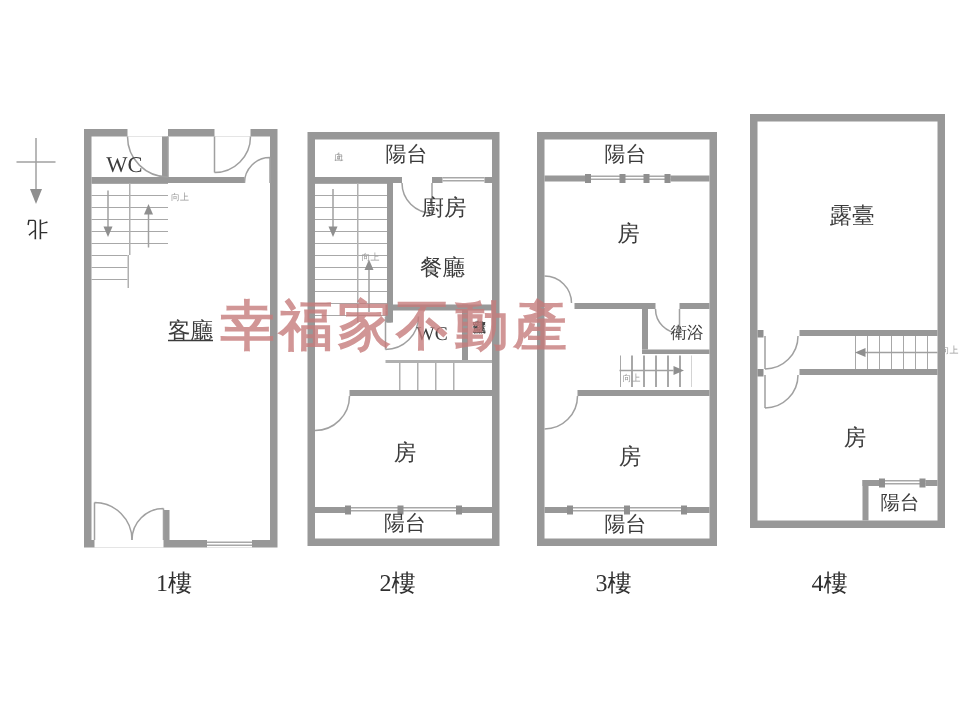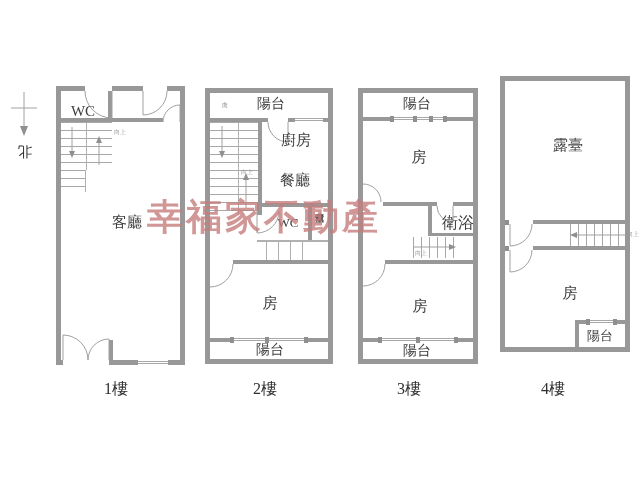--- a/index.html
+++ b/index.html
@@ -10,21 +10,21 @@
   .wall-thin{position:absolute;background:#b0b0b0;}
   .gap{position:absolute;background:#ffffff;}
   .win{position:absolute;height:3px;border-top:1px solid #a8a8a8;border-bottom:1px solid #a8a8a8;box-sizing:border-box;}
   .jamb{position:absolute;background:#8f8f8f;}
   .treads-h{position:absolute;background-image:repeating-linear-gradient(to bottom,#a8a8a8 0 1px,transparent 1px 8px);}
   .treads-v{position:absolute;background-image:repeating-linear-gradient(to right,#a8a8a8 0 1px,transparent 1px 8px);}
   .overlay{position:absolute;left:0;top:0;overflow:visible;}
   .overlay path,.overlay line{stroke:#a0a0a0;stroke-width:1;fill:none;}
   .overlay polygon{fill:#8f8f8f;stroke:none;}
   .rlabel{position:absolute;color:#3c3c3c;white-space:nowrap;transform:translate(-50%,-50%);line-height:1;}
-  .f15{font-size:15px;} .f14{font-size:14px;} .f13{font-size:13px;} .f12{font-size:16px;}
+  .f15{font-size:15px;} .f14{font-size:14px;} .f13{font-size:13px;} .f12{font-size:11px;}
   .vert{writing-mode:vertical-rl;text-orientation:upright;font-size:9px;line-height:1;transform:translate(-50%,0);}
   .tiny{position:absolute;font-size:6px;color:#9a9a9a;white-space:nowrap;line-height:1;}
   .tiny.v{writing-mode:vertical-rl;}
   .floor-label{position:absolute;transform:translateX(-50%);font-size:16px;color:#303030;white-space:nowrap;}
   .watermark{position:absolute;left:147px;top:199px;font-family:"Liberation Sans","DejaVu Sans",sans-serif;
              font-weight:bold;font-size:36px;letter-spacing:3px;line-height:1;z-index:6;
              opacity:0.8;white-space:nowrap;}
   .north{position:absolute;left:8px;top:88px;width:34px;}
   .north-char{margin-top:2px;text-align:center;font-size:14px;color:#2e2e2e;transform:rotate(180deg);}
 </style>
@@ -65,21 +65,21 @@
       <path d="M119 31 L119 14 M102 31 A17 17 0 0 1 119 14"></path>
       <path d="M2 269 L2 244 M2 244 A25 25 0 0 1 27 269"></path>
       <path d="M48 269 L48 248 M48 248 A21 21 0 0 0 27 269"></path>
       <line x1="11" y1="36" x2="11" y2="62"></line>
         <polygon points="8,60 14,60 11,67"></polygon>
       <line x1="38" y1="74" x2="38" y2="50"></line>
         <polygon points="35,52 41,52 38,45"></polygon>
     </svg>
 
     <div class="rlabel f15" style="left:22px;top:20px;">WC</div>
-    <div class="rlabel f15" style="left:66px;top:131px;">客廳</div>
+    <div class="rlabel f15" style="left:66px;top:131px;text-decoration:underline;">客廳</div>
     <div class="tiny" style="left:53px;top:38px;">向上</div>
   </div>
   <div class="floor-label" style="left:116px;top:379px;">1樓</div>
 
   <div class="plan" style="left:205px;top:88px;width:118px;height:266px;">
 
     <div class="wall" style="left:0;top:25px;width:58px;height:4px;"></div>
     <div class="wall" style="left:78px;top:25px;width:7px;height:4px;"></div>
     <div class="wall" style="left:113px;top:25px;width:5px;height:4px;"></div>
     <div class="win" style="left:85px;top:25px;width:28px;"></div>

